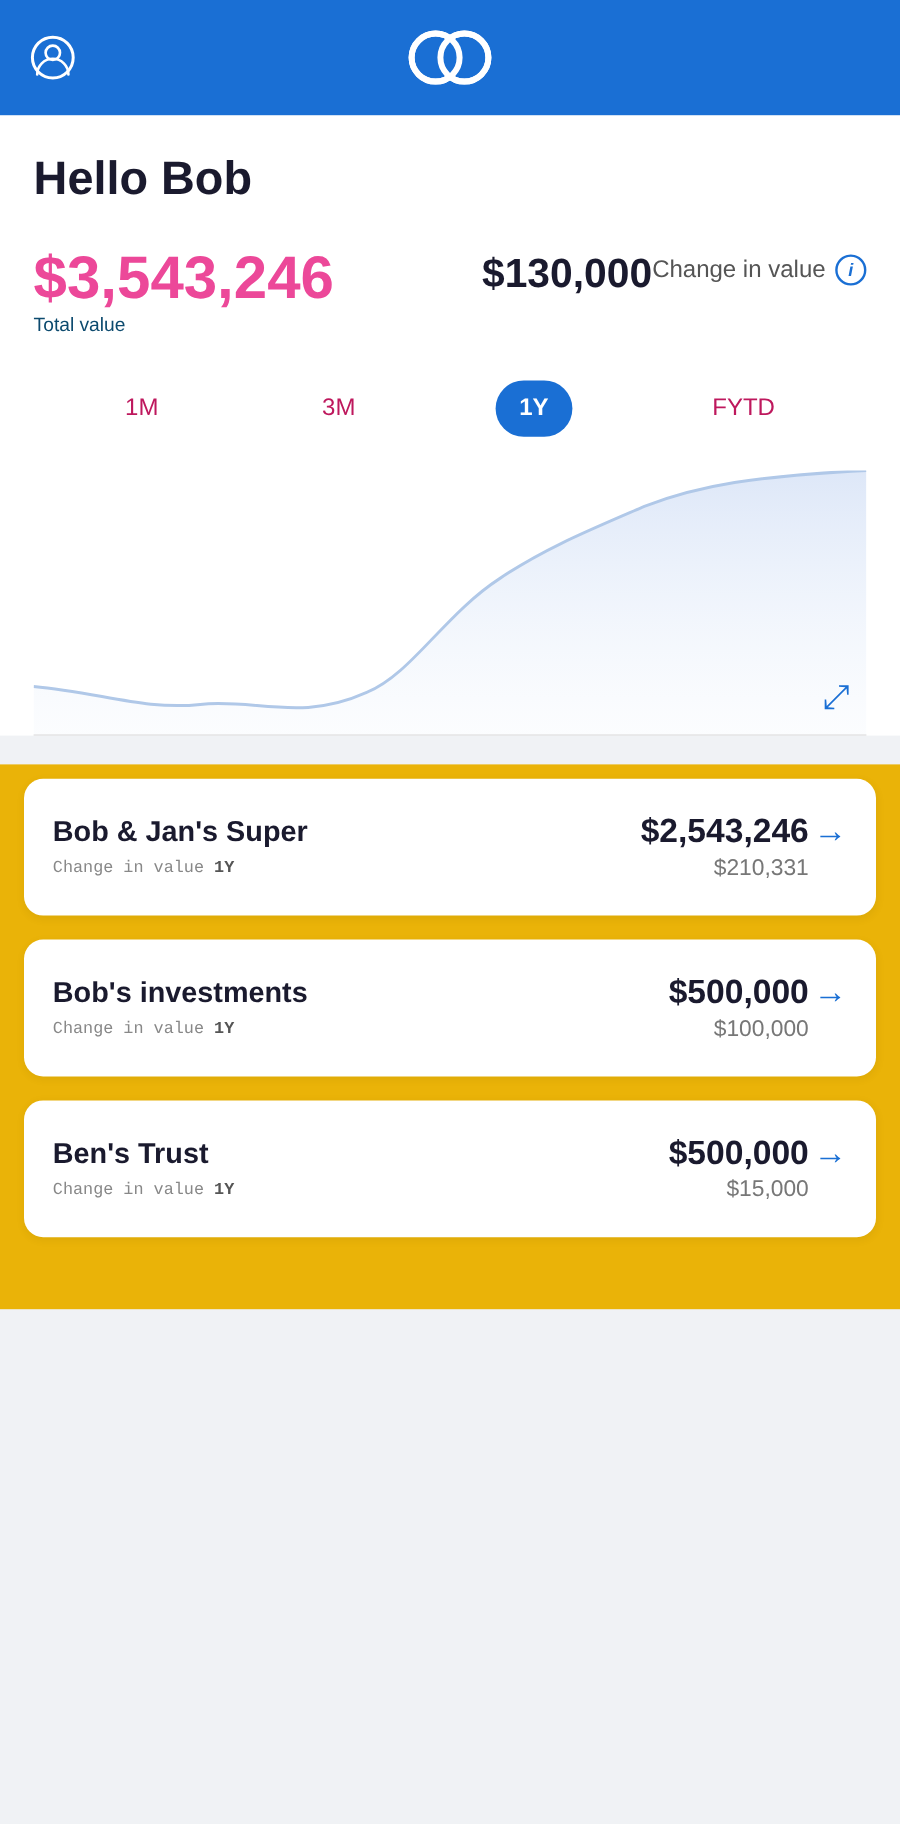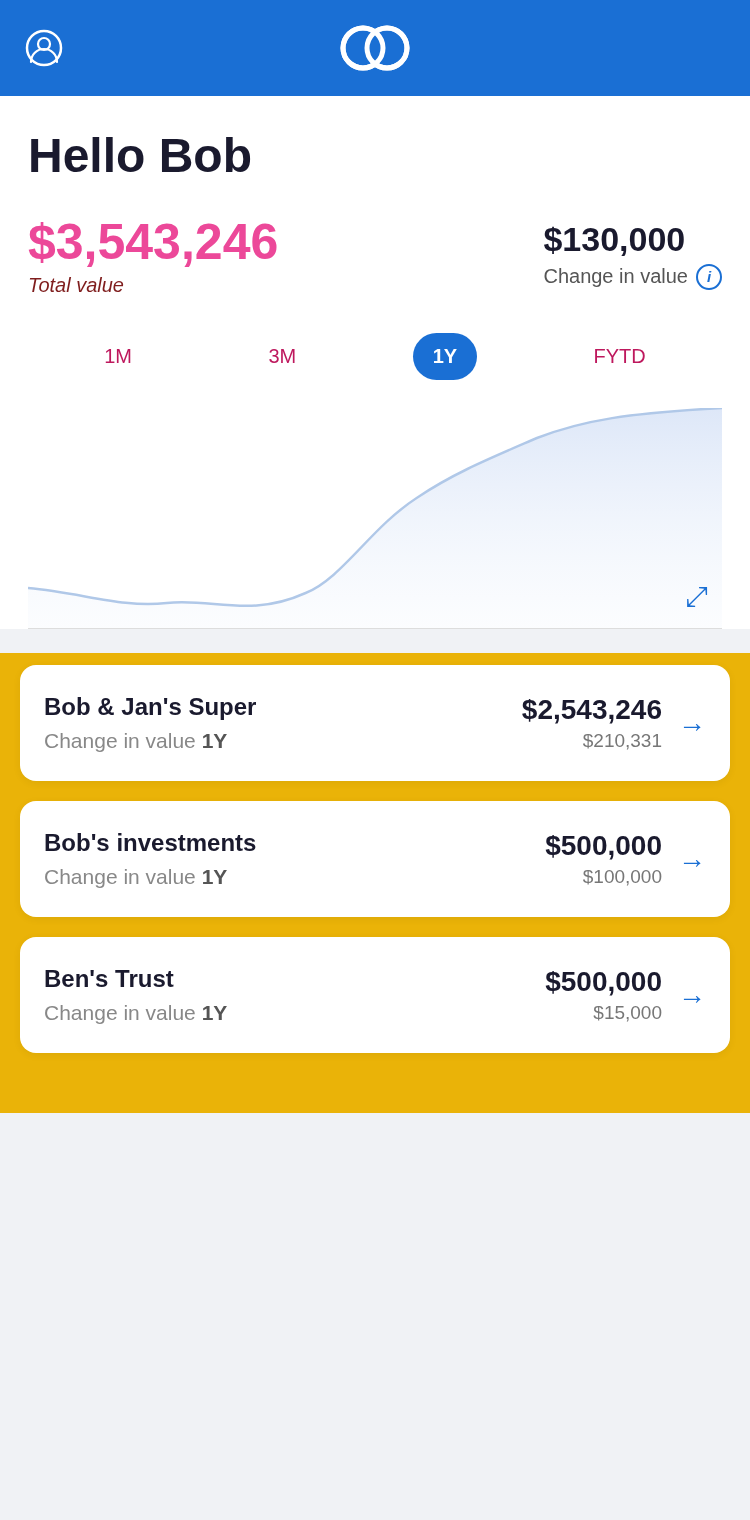--- a/index.html
+++ b/index.html
@@ -40,21 +40,21 @@
       justify-content: center;
     }
 
     
     .main {
       background: #ffffff;
       padding: 32px 28px 0 28px;
     }
 
     .greeting {
-      font-size: 48px;
+      font-size: 39px;
       font-weight: 800;
       color: #1a1a2e;
       margin-bottom: 32px;
     }
 
     
     .stats-row {
       display: flex;
       align-items: flex-start;
       margin-bottom: 36px;
@@ -62,28 +62,27 @@
     .total-value-section {
       flex: 1;
     }
     .total-value-amount {
       font-size: 50px;
       font-weight: 700;
       color: #ec4899;
       line-height: 1.1;
     }
     .total-value-label {
-      font-size: 20px;
-      color: #7f1d1d;
+      font-size: 16px;
+      color: #0c4a6e;
       margin-top: 4px;
-      font-style: italic;
     }
     .change-value-section {
       display: flex;
-      flex-direction: column;
+      flex-direction: row;
       align-items: flex-start;
       margin-left: 24px;
       padding-top: 4px;
     }
     .change-value-amount {
       font-size: 34px;
       font-weight: 600;
       color: #1a1a2e;
       line-height: 1.2;
     }
@@ -181,31 +180,32 @@
       box-shadow: 0 2px 8px rgba(0,0,0,0.06);
     }
     .account-card-left {}
     .account-name {
       font-size: 24px;
       font-weight: 700;
       color: #1a1a2e;
       margin-bottom: 8px;
     }
     .account-change-label {
-      font-size: 21px;
+      font-size: 14px;
       color: #888;
+      font-family: Liberation Mono, monospace;
     }
     .account-change-label span {
       font-weight: 700;
       color: #555;
     }
     .account-card-right {
       display: flex;
-      align-items: center;
-      gap: 16px;
+      align-items: flex-start;
+      gap: 4px;
       text-align: right;
     }
     .account-values {}
     .account-main-value {
       font-size: 28px;
       font-weight: 700;
       color: #1a1a2e;
     }
     .account-change-value {
       font-size: 19px;

